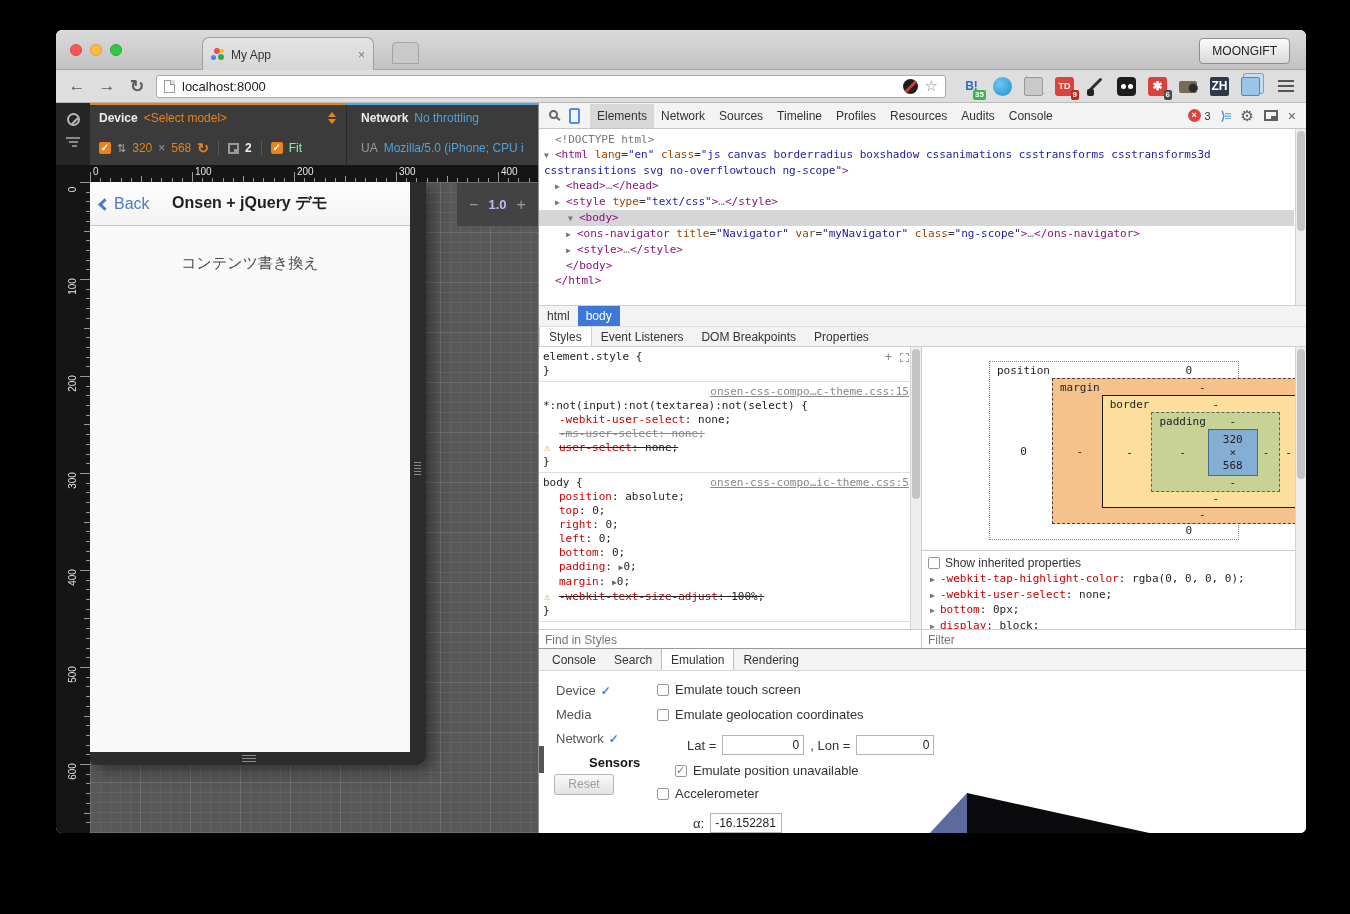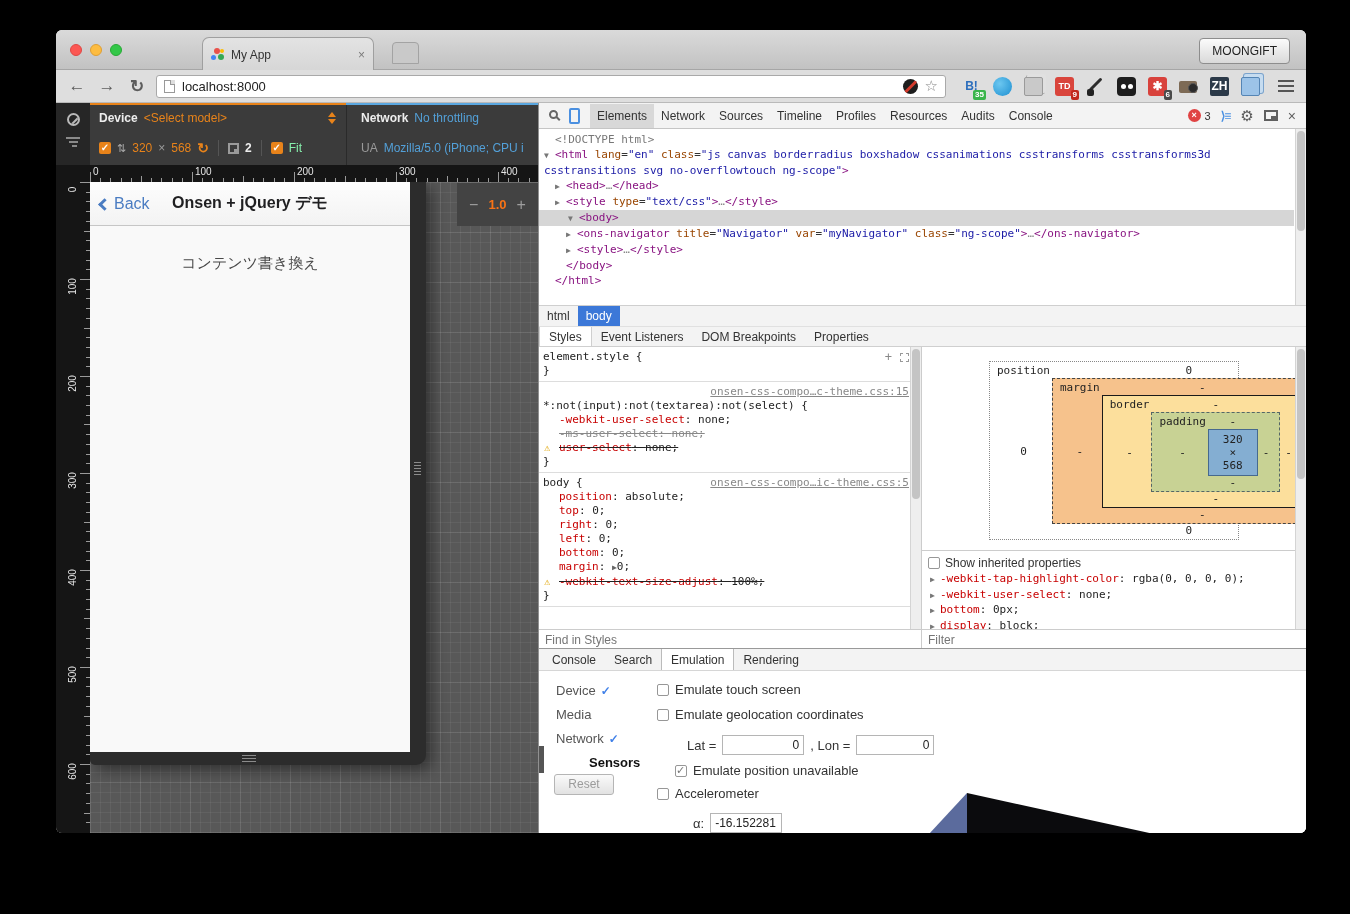--- a/index.html
+++ b/index.html
@@ -114,21 +114,21 @@
   .v-grip { position:absolute; left:324px; top:280px; width:7px; height:13px; background:repeating-linear-gradient(#8b8b8b 0 1px, transparent 1px 3px); }
   .h-grip { position:absolute; left:152px; top:573px; width:14px; height:7px; background:repeating-linear-gradient(#8b8b8b 0 1px, transparent 1px 3px); }
   .screen { position:absolute; left:0; top:0; width:320px; height:570px; background:#f9f9f9; overflow:hidden; }
   .app-nav { height:44px; background:linear-gradient(#fdfdfd,#f3f3f3); border-bottom:1px solid #c6c6c6; position:relative; display:flex; align-items:center; }
   .back-grp { display:flex; align-items:center; gap:5px; margin-left:10px; color:#4a7cc2; font-size:16px; }
   .chev { width:9px; height:9px; border-left:3px solid #4a7cc2; border-bottom:3px solid #4a7cc2; transform:rotate(45deg); margin-top:1px; }
   .app-title { position:absolute; left:0; right:0; text-align:center; font-size:16px; font-weight:bold; color:#1f1f21; }
   .app-content { padding-top:28px; text-align:center; font-size:15px; color:#494949; }
   .zoomctl { position:absolute; left:367px; top:1px; width:81px; height:43px; background:#434343; display:flex; align-items:center; justify-content:center; gap:10px; }
   .zoomctl .pm { color:#9e9e9e; font-size:16px; }
-  .zoomctl .zv { color:#f97316; font-size:13px; font-weight:bold; }
+  .zoomctl .zv { color:#c4b5fd; font-size:13px; font-weight:bold; }
 
   
   .devtools { position:absolute; left:482px; top:73px; width:768px; height:730px; background:#fff; border-left:1px solid #919191; display:flex; flex-direction:column; }
   .dt-toolbar { height:26px; background:#f3f3f3; border-bottom:1px solid #c5c5c5; display:flex; align-items:center; padding:0 6px; flex:0 0 auto; }
   .mag { width:9px; height:9px; border:2px solid #666; border-radius:50%; position:relative; margin:0 7px 2px 4px; }
   .mag::after { content:""; position:absolute; width:2px; height:5px; background:#666; transform:rotate(-45deg); right:-3px; bottom:-4px; }
   .phone-ic { width:11px; height:16px; border:2px solid #4a8fe0; border-radius:2px; margin:0 10px 0 4px; }
   .dtab { padding:5px 7px; font-size:12px; color:#333; }
   .dtab.sel { background:#d8d8d8; }
   .dt-right { margin-left:auto; display:flex; align-items:center; gap:10px; padding-right:4px; }
@@ -553,20 +553,21 @@
                 <div class="rule">
                   <div class="css-line head-flex">
                     <span class="">body {</span>
                     <span class="css-link">onsen-css-compo…ic-theme.css:5</span>
                   </div>
                   <div class="css-line prop"><span class=""><span class="prop-name">position</span><span class="">: </span><span class="">absolute;</span></span></div>
                   <div class="css-line prop"><span class=""><span class="prop-name">top</span><span class="">: </span><span class="">0;</span></span></div>
                   <div class="css-line prop"><span class=""><span class="prop-name">right</span><span class="">: </span><span class="">0;</span></span></div>
                   <div class="css-line prop"><span class=""><span class="prop-name">left</span><span class="">: </span><span class="">0;</span></span></div>
                   <div class="css-line prop"><span class=""><span class="prop-name">bottom</span><span class="">: </span><span class="">0;</span></span></div>
+                  <div class="css-line prop"><span class=""><span class="prop-name">padding</span><span class="">: </span><span class="val-arrow">▶</span><span class="">0;</span></span></div>
                   <div class="css-line prop"><span class=""><span class="prop-name">margin</span><span class="">: </span><span class="val-arrow">▶</span><span class="">0;</span></span></div>
                   <div class="css-line prop"><span class="warn-ic">⚠</span><span class="struck"><span class="prop-name">-webkit-text-size-adjust</span><span class="">: </span><span class="">100%;</span></span></div>
                   <div class="css-line">}</div>
                 </div>
               </div>
             <div class="sbar" style="top:0;height:100%">
                 <span class="thumb" style="top:2px;height:150px"></span>
               </div>
           </div>
           <div class="find-bar">

